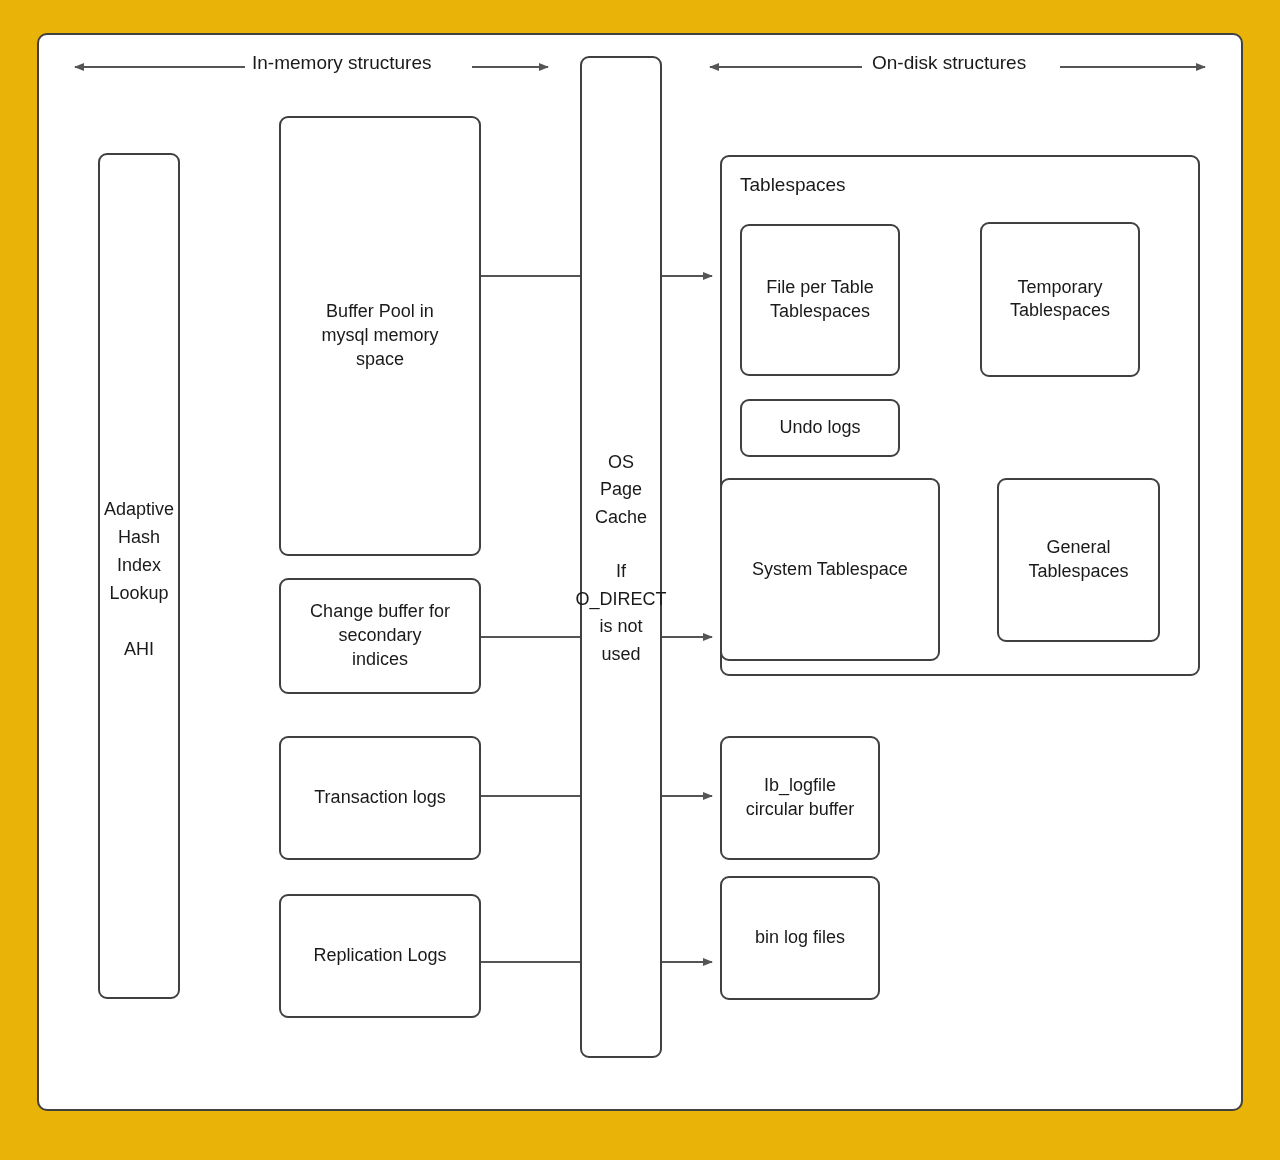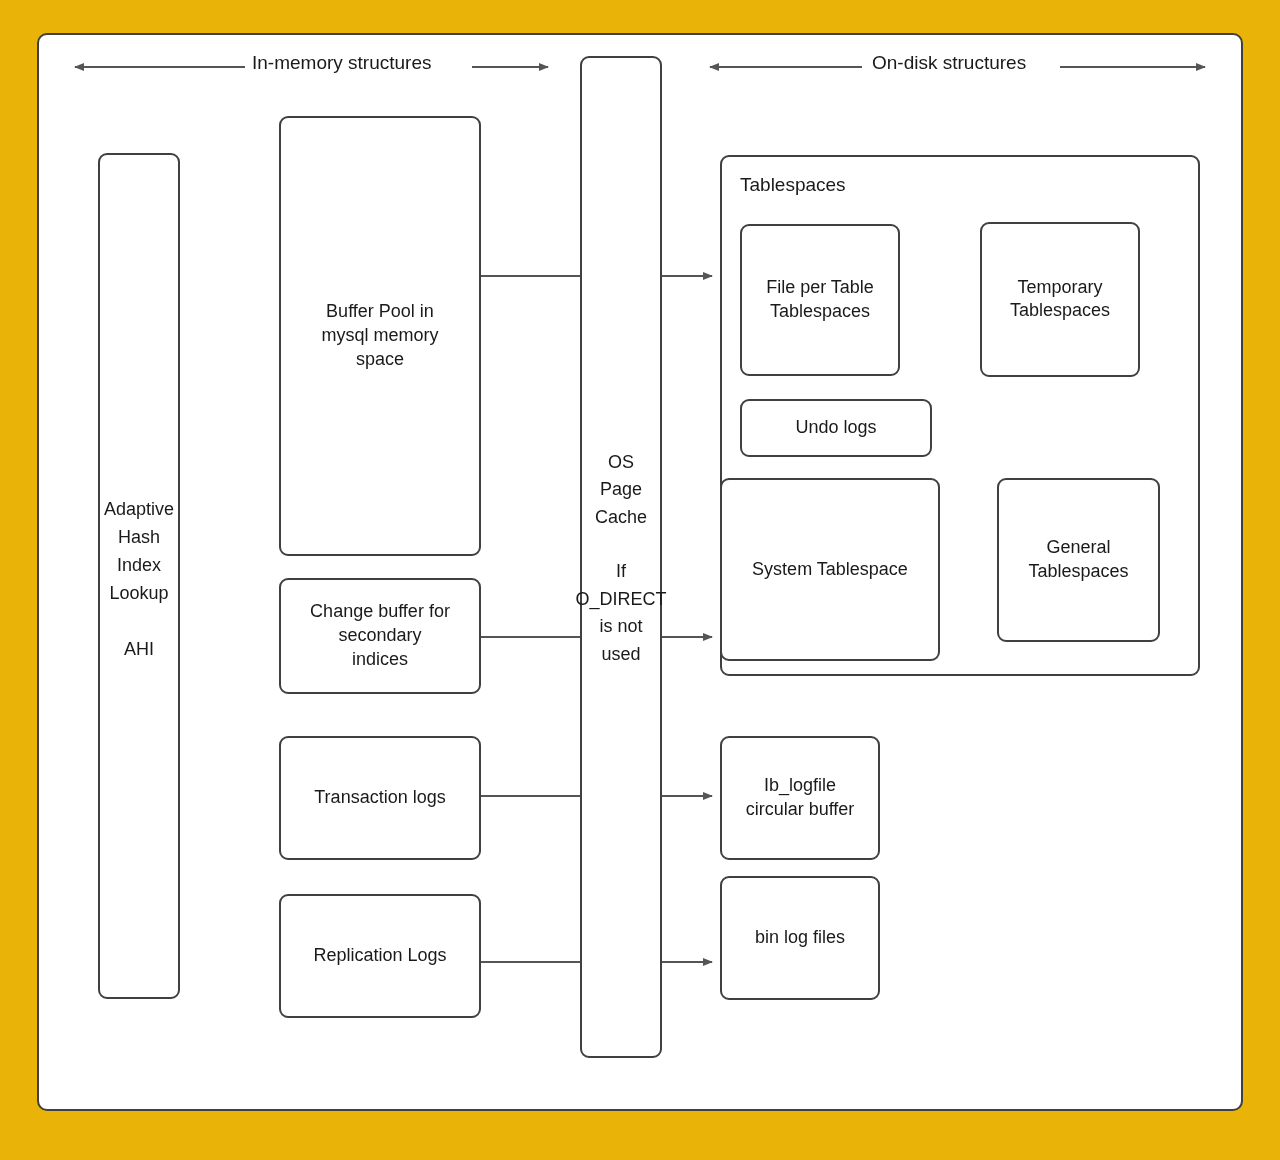--- a/index.html
+++ b/index.html
@@ -62,21 +62,21 @@
   }
   .ahi-box      { left: 98px;  top: 153px; width: 82px;  height: 846px; z-index: 3; }
   .bufferpool   { left: 279px; top: 116px; width: 202px; height: 440px; z-index: 3; }
   .changebuf    { left: 279px; top: 578px; width: 202px; height: 116px; z-index: 3; }
   .txnlogs      { left: 279px; top: 736px; width: 202px; height: 124px; z-index: 3; }
   .replogs      { left: 279px; top: 894px; width: 202px; height: 124px; z-index: 3; }
   .oscache      { left: 580px; top: 56px;  width: 82px;  height: 1002px; z-index: 5; }
   .tablespaces  { left: 720px; top: 155px; width: 480px; height: 521px; z-index: 2; }
   .fileper      { left: 740px; top: 224px; width: 160px; height: 152px; z-index: 3; }
   .temporary    { left: 980px; top: 222px; width: 160px; height: 155px; z-index: 3; padding-left: 20px; }
-  .undologs     { left: 740px; top: 399px; width: 192px; height: 58px;  z-index: 3; }
+  .undologs     { left: 740px; top: 399px; width: 160px; height: 58px;  z-index: 3; }
   .systemts     { left: 720px; top: 478px; width: 220px; height: 183px; z-index: 3; }
   .generalts    { left: 997px; top: 478px; width: 163px; height: 164px; z-index: 3; }
   .iblogfile    { left: 720px; top: 736px; width: 160px; height: 124px; z-index: 3; }
   .binlogfiles  { left: 720px; top: 876px; width: 160px; height: 124px; z-index: 3; }
   .txt-18 { font-size: 18px; }
 
   
   .ahi-label {
     position: absolute;
     top: 495px;

